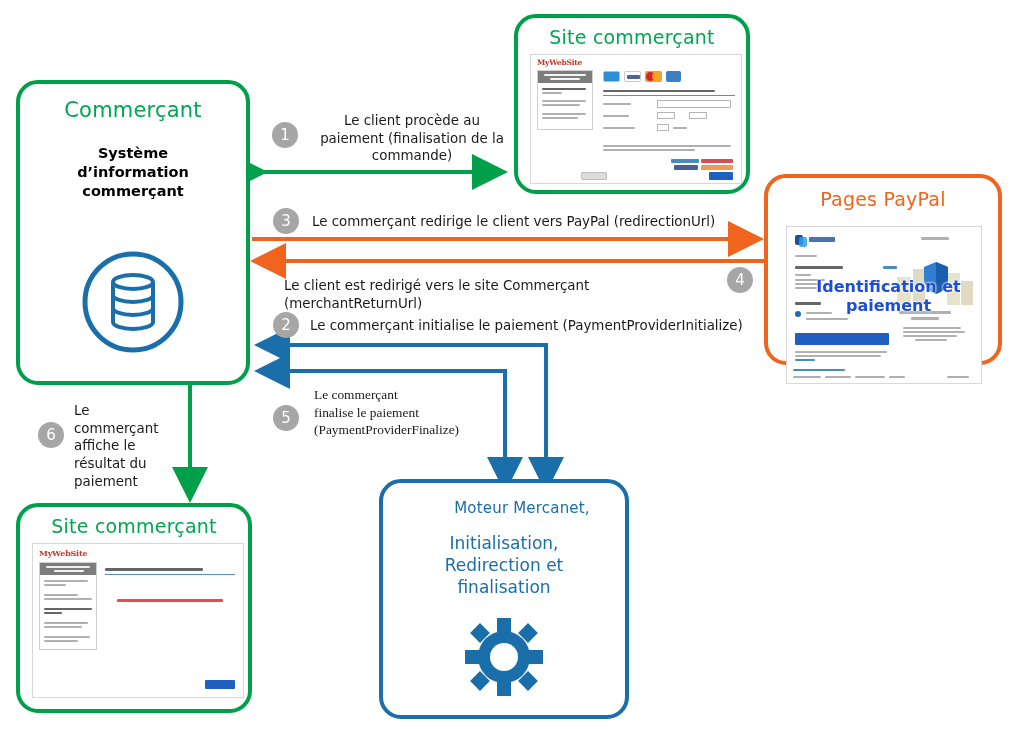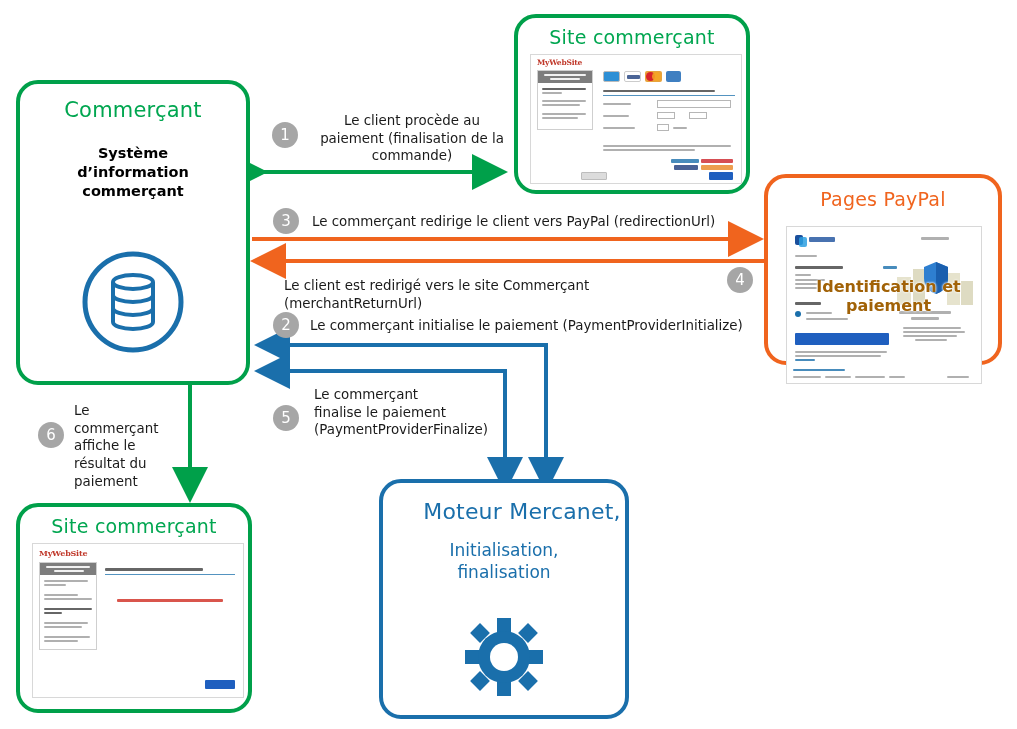--- a/index.html
+++ b/index.html
@@ -128,31 +128,31 @@
   .site-title { margin-top: 8px; font-size: 19px; }
 
   
   #paypal-box { left: 764px; top: 174px; width: 238px; height: 191px; }
   #paypal-title { margin-top: 10px; font-size: 19px; }
   #paypal-overlay {
     position: absolute;
     left: 0; right: 17px;
     top: 100px;
     text-align: center;
-    color: #a16207;
+    color: #1d4ed8;
     font-weight: bold;
     font-size: 16px;
     line-height: 1.18;
     text-shadow: 0 0 2px #ffffff, 0 0 3px #ffffff;
     padding-left: 28px;
   }
 
   
   #mercanet-box { left: 379px; top: 479px; width: 250px; height: 240px; }
-  #mercanet-title { margin-top: 16px; font-size: 22px; margin-left: 36px; }
+  #mercanet-title { margin-top: 16px; font-size: 15px; margin-left: 36px; }
   #mercanet-sub {
     margin-top: 16px;
     text-align: center;
     color: #1a6fab;
     font-size: 17px;
     line-height: 1.28;
   }
   #gear-wrap {
     position: absolute;
     left: 0; right: 0;
@@ -376,20 +376,21 @@
     <div id="paypal-overlay">
       <div>Identification et</div>
       <div>paiement</div>
     </div>
   </div>
 
   <div class="box box-blue" id="mercanet-box">
     <div class="box-title title-blue" id="mercanet-title">Moteur Mercanet,</div>
     <div id="mercanet-sub">
       <div>Initialisation,</div>
+      <div>Redirection et</div>
       <div>finalisation</div>
     </div>
     <div id="gear-wrap">
       <svg width="80" height="80" viewBox="0 0 80 80">
         <g fill="#1a6fab">
           <rect x="33" y="1" width="14" height="14"></rect>
           <rect x="33" y="65" width="14" height="14"></rect>
           <rect x="1" y="33" width="14" height="14"></rect>
           <rect x="65" y="33" width="14" height="14"></rect>
           <rect x="9" y="9" width="14" height="14" transform="rotate(45 16 16)"></rect>
@@ -449,21 +450,21 @@
   <div class="step-badge" style="left:727px; top:267px;">4</div>
   <div class="flow-label" style="left:284px; top:277px; width:420px;">
     <div>Le  client est redirigé vers le site Commerçant</div>
     <div>(merchantReturnUrl)</div>
   </div>
 
   <div class="step-badge" style="left:273px; top:312px;">2</div>
   <div class="flow-label" style="left:310px; top:317px; width:440px;">Le commerçant initialise le paiement (PaymentProviderInitialize)</div>
 
   <div class="step-badge" style="left:273px; top:405px;">5</div>
-  <div class="flow-label" style="left:314px; top:386px; width:200px;">
+  <div class="flow-label" style="left:314px; top:386px; width:200px;font-family:Liberation Serif, serif;">
     <div>Le commerçant</div>
     <div>finalise le paiement</div>
     <div>(PaymentProviderFinalize)</div>
   </div>
 
   <div class="step-badge" style="left:38px; top:422px;">6</div>
   <div class="flow-label" style="left:74px; top:402px; width:86px;">
     <div>Le</div>
     <div>commerçant</div>
     <div>affiche le</div>

